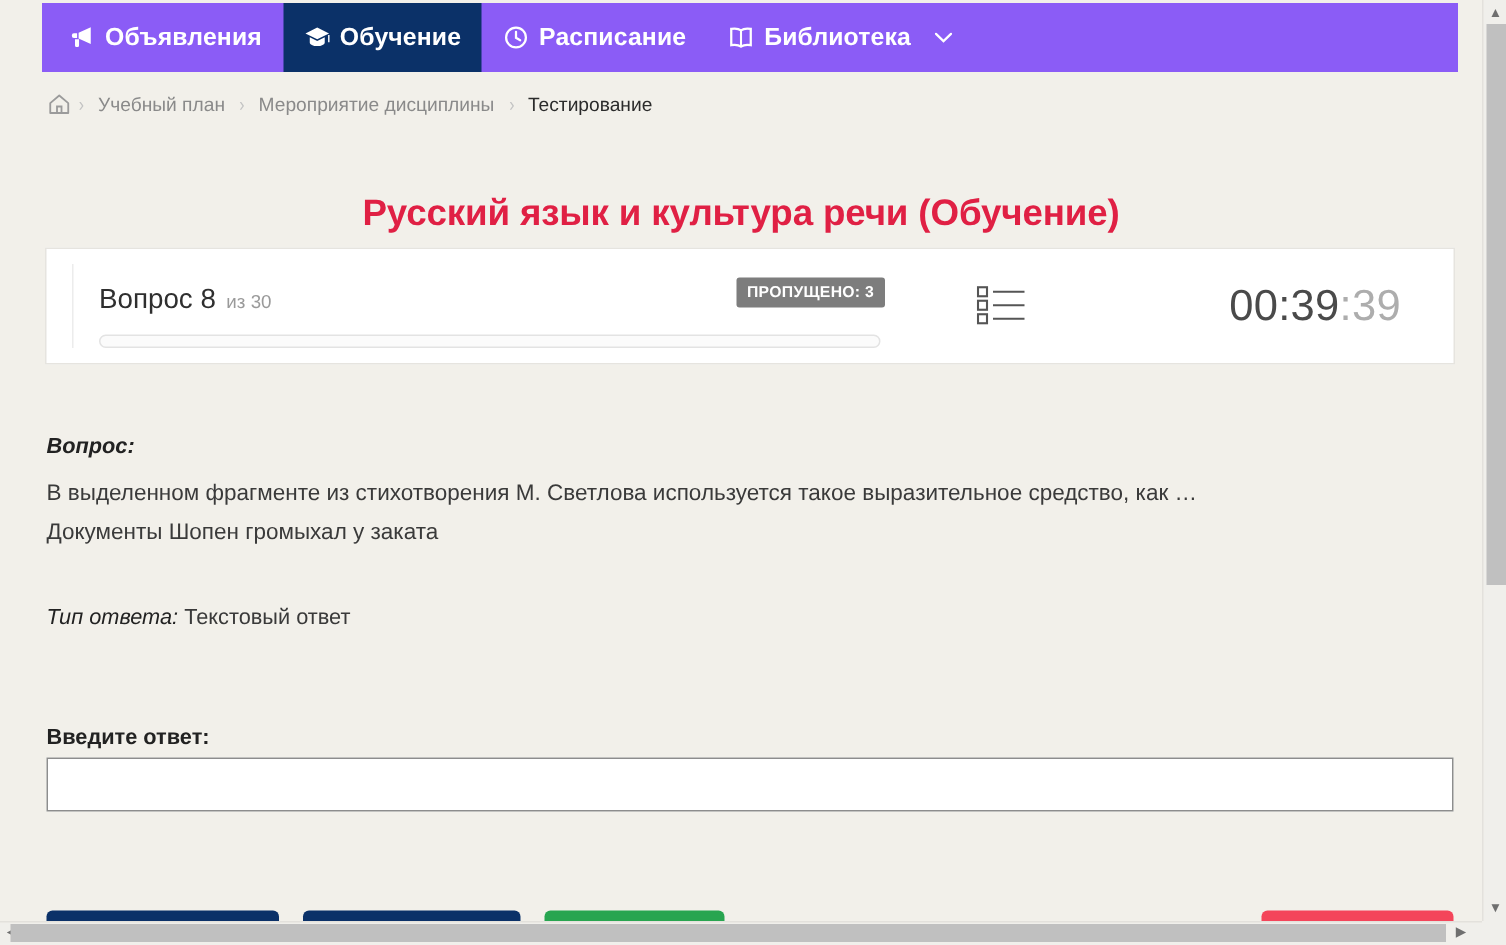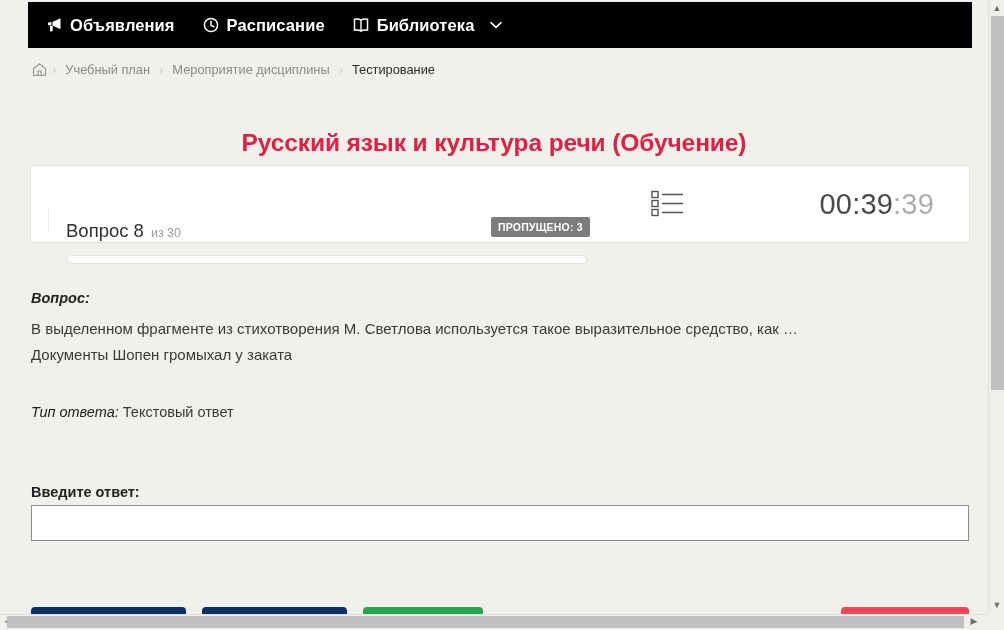--- a/index.html
+++ b/index.html
@@ -25,21 +25,21 @@
     height: 614px;
     background: #f2f0ea;
     overflow: hidden;
   }
 
   
   .navbar {
     position: absolute;
     left: 28px; top: 2px;
     width: 944px; height: 46px;
-    background: #000000;
+    background: #8b5cf6;
     display: flex;
     align-items: stretch;
   }
   .nav-item {
     display: flex;
     align-items: center;
     gap: 7px;
     padding: 0 14px;
     color: #ffffff;
     font-size: 16.5px;
@@ -108,21 +108,20 @@
     width: 940px; height: 78px;
     background: #ffffff;
     border: 1px solid #e6e4df;
     display: flex;
     align-items: stretch;
   }
   .qcard-left {
     width: 556px;
     padding: 22px 0 0 35px;
     position: relative;
-    margin-top: 32px;
   }
   .qcard-left::before {
     content: "";
     position: absolute;
     left: 17px; top: 10px; bottom: 10px;
     width: 1px;
     background: #ececec;
   }
   .qnum-row {
     display: flex;
@@ -326,20 +325,28 @@
 
       <div class="nav-item first">
         <span class="ico">
           <svg width="16" height="16" viewBox="0 0 16 16" fill="#ffffff">
             <path d="M13.5 1.2 L5.4 4.9 L5.4 8.6 L13.5 12.3 Z M4.4 5.2 L2.3 5.2 A1.4 1.4 0 0 0 0.9 6.6 L0.9 7 A1.4 1.4 0 0 0 2.3 8.4 L4.4 8.4 Z M3 9.1 L3 13.4 A1 1 0 0 0 4 14.4 L4.7 14.4 A1 1 0 0 0 5.7 13.4 L5.7 9.1 Z"></path>
           </svg>
         </span>
         <span>Объявления</span>
       </div>
 
+      <div class="nav-item active">
+        <span class="ico">
+          <svg width="17" height="17" viewBox="0 0 16 16" fill="#ffffff">
+            <path d="M8 1.3 L0.6 5 L8 8.7 L15.4 5 Z M3.3 7.4 L3.3 10.6 C3.3 11.9 5.4 12.9 8 12.9 C10.6 12.9 12.7 11.9 12.7 10.6 L12.7 7.4 L8 9.8 Z M14.8 6 L14.8 10.5 L15.7 10.5 L15.7 6 Z"></path>
+          </svg>
+        </span>
+        <span>Обучение</span>
+      </div>
 
       <div class="nav-item">
         <span class="ico">
           <svg width="16" height="16" viewBox="0 0 16 16">
             <circle cx="8" cy="8" r="6.6" fill="none" stroke="#ffffff" stroke-width="1.5"></circle>
             <path d="M8 4.2 L8 8.2 L10.8 9.8" fill="none" stroke="#ffffff" stroke-width="1.5" stroke-linecap="round"></path>
           </svg>
         </span>
         <span>Расписание</span>
       </div>

